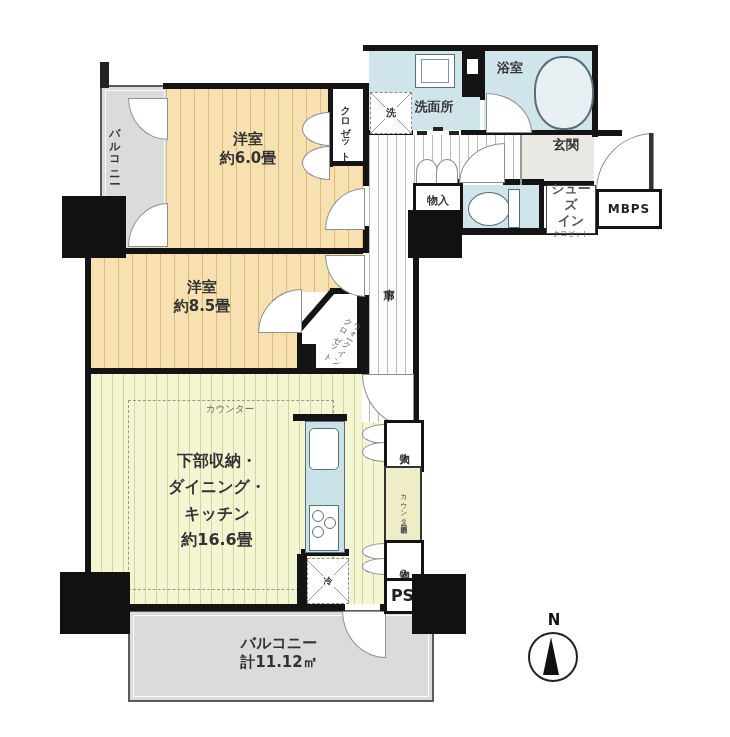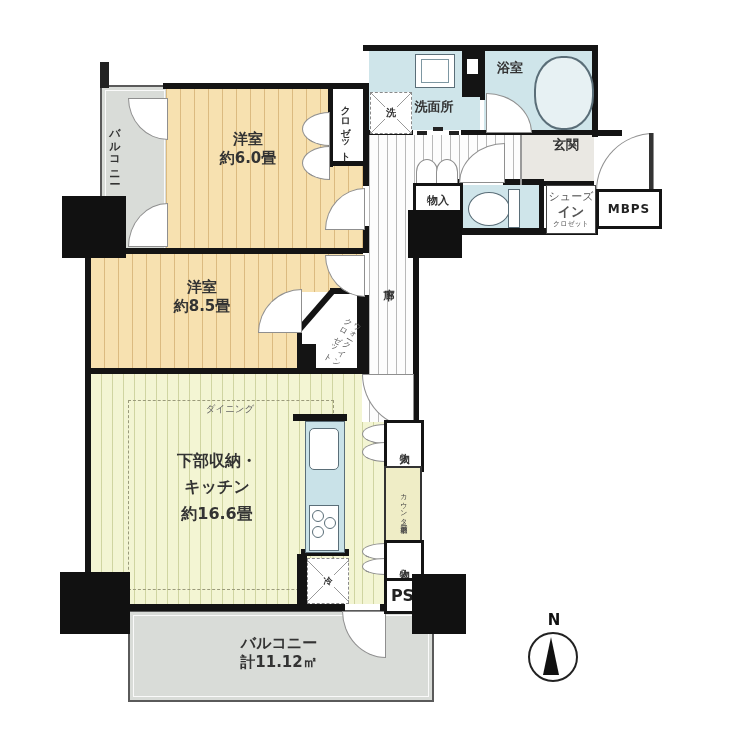--- a/index.html
+++ b/index.html
@@ -138,21 +138,21 @@
   <div class="xbox" style="left:307px;top:558px;width:40px;height:44px;font-size:9px;font-weight:bold;">
     <span style="background:#fff;padding:0 1px;">冷</span>
   </div>
   <div class="fixture" style="left:468px;top:192px;width:40px;height:32px;border-radius:50%;"></div>
   <div class="fixture" style="left:508px;top:189px;width:10px;height:37px;"></div>
 
   <div class="box" style="left:413px;top:183px;width:44px;height:30px;">
     <span class="lbl" style="position:static;font-size:11px;">物入</span>
   </div>
   <div class="box" style="left:546px;top:185px;width:48px;height:47px;border-width:1.5px;border-color:#444;flex-direction:column;">
-    <span class="lbl" style="position:static;font-size:11px;font-weight:normal;color:#555;">シューズ</span>
+    <span class="lbl" style="position:static;font-size:13px;font-weight:bold;color:#555;">シューズ</span>
     <span class="lbl" style="position:static;font-size:13px;font-weight:bold;color:#555;">イン</span>
     <span class="lbl" style="position:static;font-size:7px;font-weight:normal;color:#555;">クロゼット</span>
   </div>
   <div class="box" style="left:596px;top:189px;width:60px;height:34px;border-width:3.5px;">
     <span class="lbl" style="position:static;font-size:12px;letter-spacing:1px;color:#222;">MBPS</span>
   </div>
   <div class="box" style="left:384px;top:420px;width:34px;height:46px;">
     <span class="lbl v" style="position:static;font-size:10px;letter-spacing:1px;">物入</span>
   </div>
   <div class="box" style="left:384px;top:466px;width:34px;height:74px;border-width:2px;border-color:#333;background:#efedc6;">
@@ -178,24 +178,25 @@
   <div class="lbl" style="left:148px;top:278px;width:108px;height:54px;font-size:15px;">
     <span style="display:block;">洋室</span>
     <span style="display:block;">約8.5畳</span>
   </div>
   <div class="lbl" style="left:304px;top:296px;width:52px;height:68px;transform:rotate(30deg);writing-mode:vertical-rl;text-orientation:upright;font-size:8px;font-weight:normal;color:#555;letter-spacing:1px;">
     <span style="display:block;">ウォークイン</span>
     <span style="display:block;">クロゼット</span>
   </div>
   <div class="lbl" style="left:122px;top:448px;width:190px;height:112px;font-size:16px;line-height:1.65;">
     <span style="display:block;">下部収納・</span>
+    <span style="display:block;">ダイニング・</span>
     <span style="display:block;">キッチン</span>
     <span style="display:block;">約16.6畳</span>
   </div>
-  <div class="lbl" style="left:160px;top:403px;width:140px;height:14px;font-size:9.5px;font-weight:normal;color:#666;">ダイニング</div>
+  <div class="lbl" style="left:160px;top:403px;width:140px;height:14px;font-size:9.5px;font-weight:normal;color:#666;">カウンター</div>
   <div class="lbl" style="left:195px;top:634px;width:168px;height:50px;font-size:15px;">
     <span style="display:block;">バルコニー</span>
     <span style="display:block;">計11.12㎡</span>
   </div>
 
   <div class="lbl" style="left:544px;top:611px;width:20px;height:18px;font-size:15px;color:#111;">N</div>
   <div class="compass-circle" style="left:528px;top:632px;"></div>
   <div class="compass-needle" style="left:543px;top:637px;"></div>
 
 </div>

